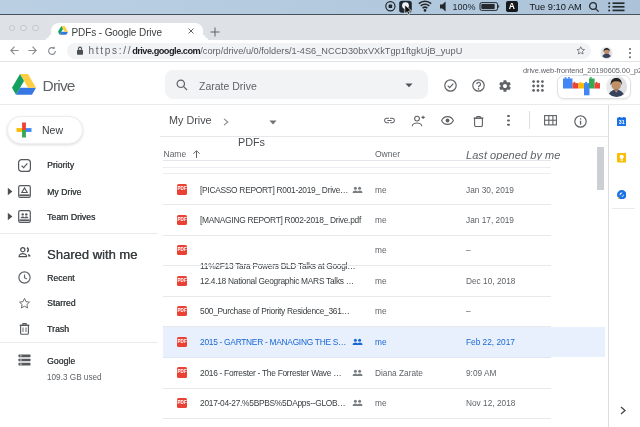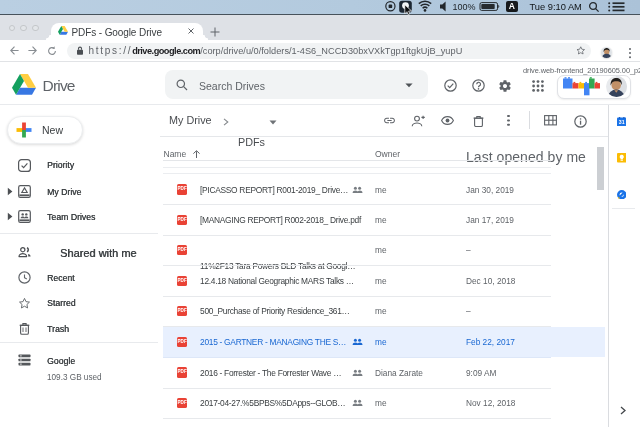--- a/index.html
+++ b/index.html
@@ -148,21 +148,21 @@
 </div>
 <div class="abs" style="left:42.5px;top:76.5px;font-size:15.5px;letter-spacing:-0.8px;color:#5f6368;">Drive</div>
 
 <div class="abs" style="left:164.7px;top:69.5px;width:263px;height:29px;border-radius:8px;background:#f1f3f4;"></div>
 <div class="abs" style="left:176px;top:79px;">
 <svg width="12" height="12" viewBox="0 0 12 12">
   <circle cx="4.8" cy="4.8" r="3.7" fill="none" stroke="#5f6368" stroke-width="1.2"></circle>
   <line x1="7.7" y1="7.7" x2="11" y2="11" stroke="#5f6368" stroke-width="1.2"></line>
 </svg>
 </div>
-<div class="abs" style="left:199px;top:79.5px;font-size:10.5px;color:#5f6368;">Search Drives</div>
+<div class="abs" style="left:199px;top:79.5px;font-size:10.5px;color:#5f6368;">Zarate Drive</div>
 <div class="abs" style="left:405.3px;top:83.3px;">
 <svg width="8" height="4.5" viewBox="0 0 8 4.5">
       <path d="M0.4 0.4 H7.6 L4 4.2 Z" fill="#4e5256"></path>
     </svg>
 </div>
 
 <div class="abs" style="left:444px;top:79px;">
 <svg width="13" height="13" viewBox="0 0 13 13">
   <circle cx="6.5" cy="6.5" r="5.7" fill="none" stroke="#5f6368" stroke-width="1.2"></circle>
   <path d="M3.7 6.7 L5.7 8.7 L9.3 4.6" fill="none" stroke="#5f6368" stroke-width="1.2"></path>
@@ -284,21 +284,21 @@
 <div class="abs" style="left:0;top:232.5px;width:158px;height:1px;background:#e8eaed;"></div>
 
 <div class="abs" style="left:18px;top:245.5px;">
 <svg width="14" height="12" viewBox="0 0 14 12">
   <circle cx="4.8" cy="3.7" r="2.1" fill="none" stroke="#4c4f53" stroke-width="1.2"></circle>
   <path d="M1 10.6 c0-2.2 2.5-3 3.8-3 1.3 0 3.8 0.8 3.8 3 Z" fill="none" stroke="#4c4f53" stroke-width="1.2" stroke-linejoin="round"></path>
   <path d="M9 1.8 a2.1 2.1 0 0 1 0 3.9" fill="none" stroke="#4c4f53" stroke-width="1.5"></path>
   <path d="M10.2 7.9 c1.5 0.4 2.4 1.3 2.4 2.7 l-2.4 0 Z" fill="#4c4f53"></path>
 </svg>
 </div>
-<div class="abs" style="left:60px;top:247px;font-size:11px;color:#3c4043;text-shadow:0.35px 0 0 #3c4043;">Shared with me</div>
+<div class="abs" style="left:47px;top:247px;font-size:13px;color:#3c4043;text-shadow:0.35px 0 0 #3c4043;">Shared with me</div>
 
 <div class="abs" style="left:18px;top:271px;">
 <svg width="13" height="13" viewBox="0 0 13 13">
   <circle cx="6.5" cy="6.5" r="5.6" fill="none" stroke="#5f6368" stroke-width="1.2"></circle>
   <path d="M6.5 3.4 V6.7 L8.8 8" fill="none" stroke="#5f6368" stroke-width="1.1"></path>
 </svg>
 </div>
 <div class="abs" style="left:47px;top:272.5px;font-size:8.7px;color:#3c4043;text-shadow:0.35px 0 0 #3c4043;">Recent</div>
 
 <div class="abs" style="left:18px;top:296.5px;">
@@ -392,21 +392,21 @@
 </div>
 
 <div class="abs" style="left:160px;top:136.3px;width:447.5px;height:1px;background:#e5e7ea;"></div>
 <div class="abs" style="left:163.5px;top:149px;font-size:8.5px;color:#5f6368;">Name</div>
 <div class="abs" style="left:191.5px;top:150px;">
 <svg width="9" height="8.5" viewBox="0 0 9 8.5">
       <path d="M4.5 8 V1.2 M1.4 3.6 L4.5 0.7 L7.6 3.6" fill="none" stroke="#5f6368" stroke-width="1"></path>
     </svg>
 </div>
 <div class="abs" style="left:375px;top:149px;font-size:8.5px;color:#5f6368;">Owner</div>
-<div class="abs" style="left:466px;top:149px;font-size:14px;color:#5f6368;letter-spacing:0.05px;">Last opened by me</div>
+<div class="abs" style="left:466px;top:149px;font-size:11px;color:#5f6368;letter-spacing:0.05px;font-style:italic;">Last opened by me</div>
 <div class="abs" style="left:163px;top:160px;width:388px;height:1px;background:#e4e6e9;"></div>
 <div class="abs" style="left:163px;top:166.9px;width:388px;height:1px;background:#ebedf0;"></div>
 <div class="abs" style="left:163px;top:173.4px;width:388px;height:1px;background:#ebedf0;"></div>
 
 <div class="abs" style="z-index:2;left:177px;top:184.3px;width:10.4px;height:10.4px;background:#e94235;border-radius:1.6px;color:#fff;font-size:4.6px;font-weight:bold;text-align:center;line-height:10.4px;letter-spacing:0.1px;">PDF</div>
 <div class="abs" style="z-index:2;left:200px;top:184.6px;font-size:8.4px;letter-spacing:-0.28px;color:#3c4043;white-space:nowrap;">[PICASSO REPORT] R001-2019_ Drive…</div>
 <div class="abs" style="z-index:2;left:352px;top:185.5px;">
     <svg width="11" height="8" viewBox="0 0 11 8">
       <g fill="#787d82">
         <circle cx="3.4" cy="2.2" r="1.5"></circle>

